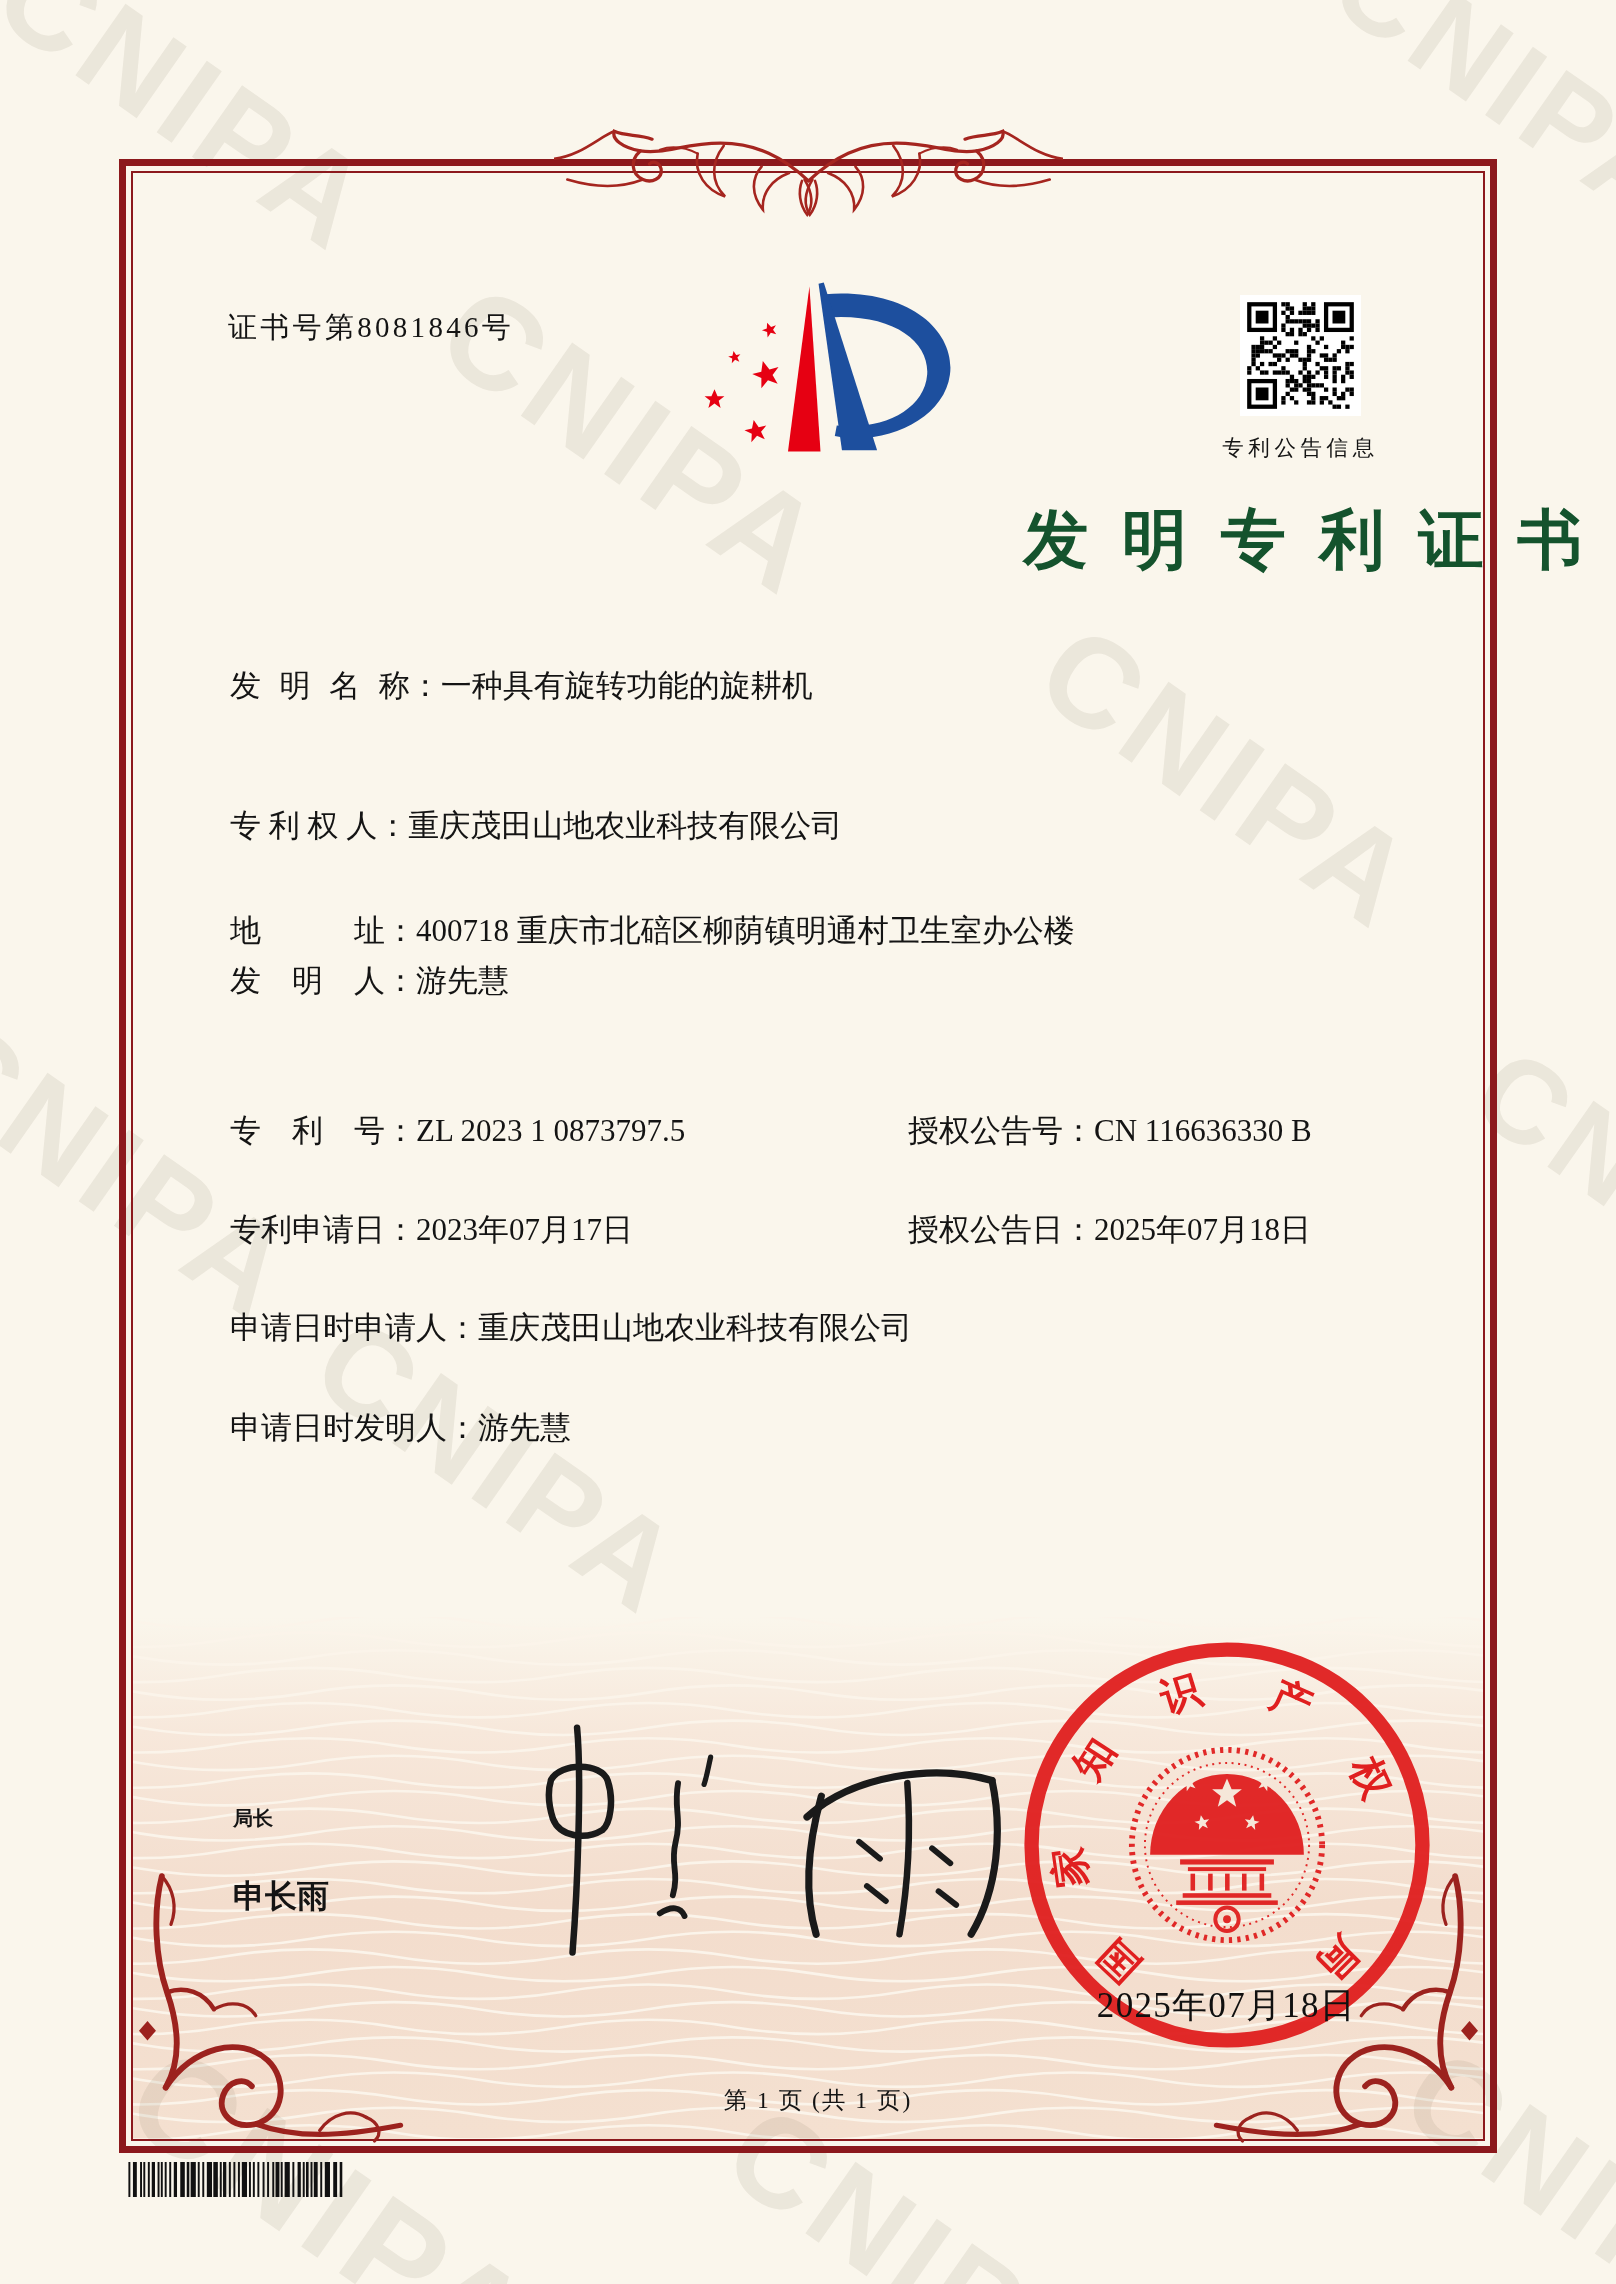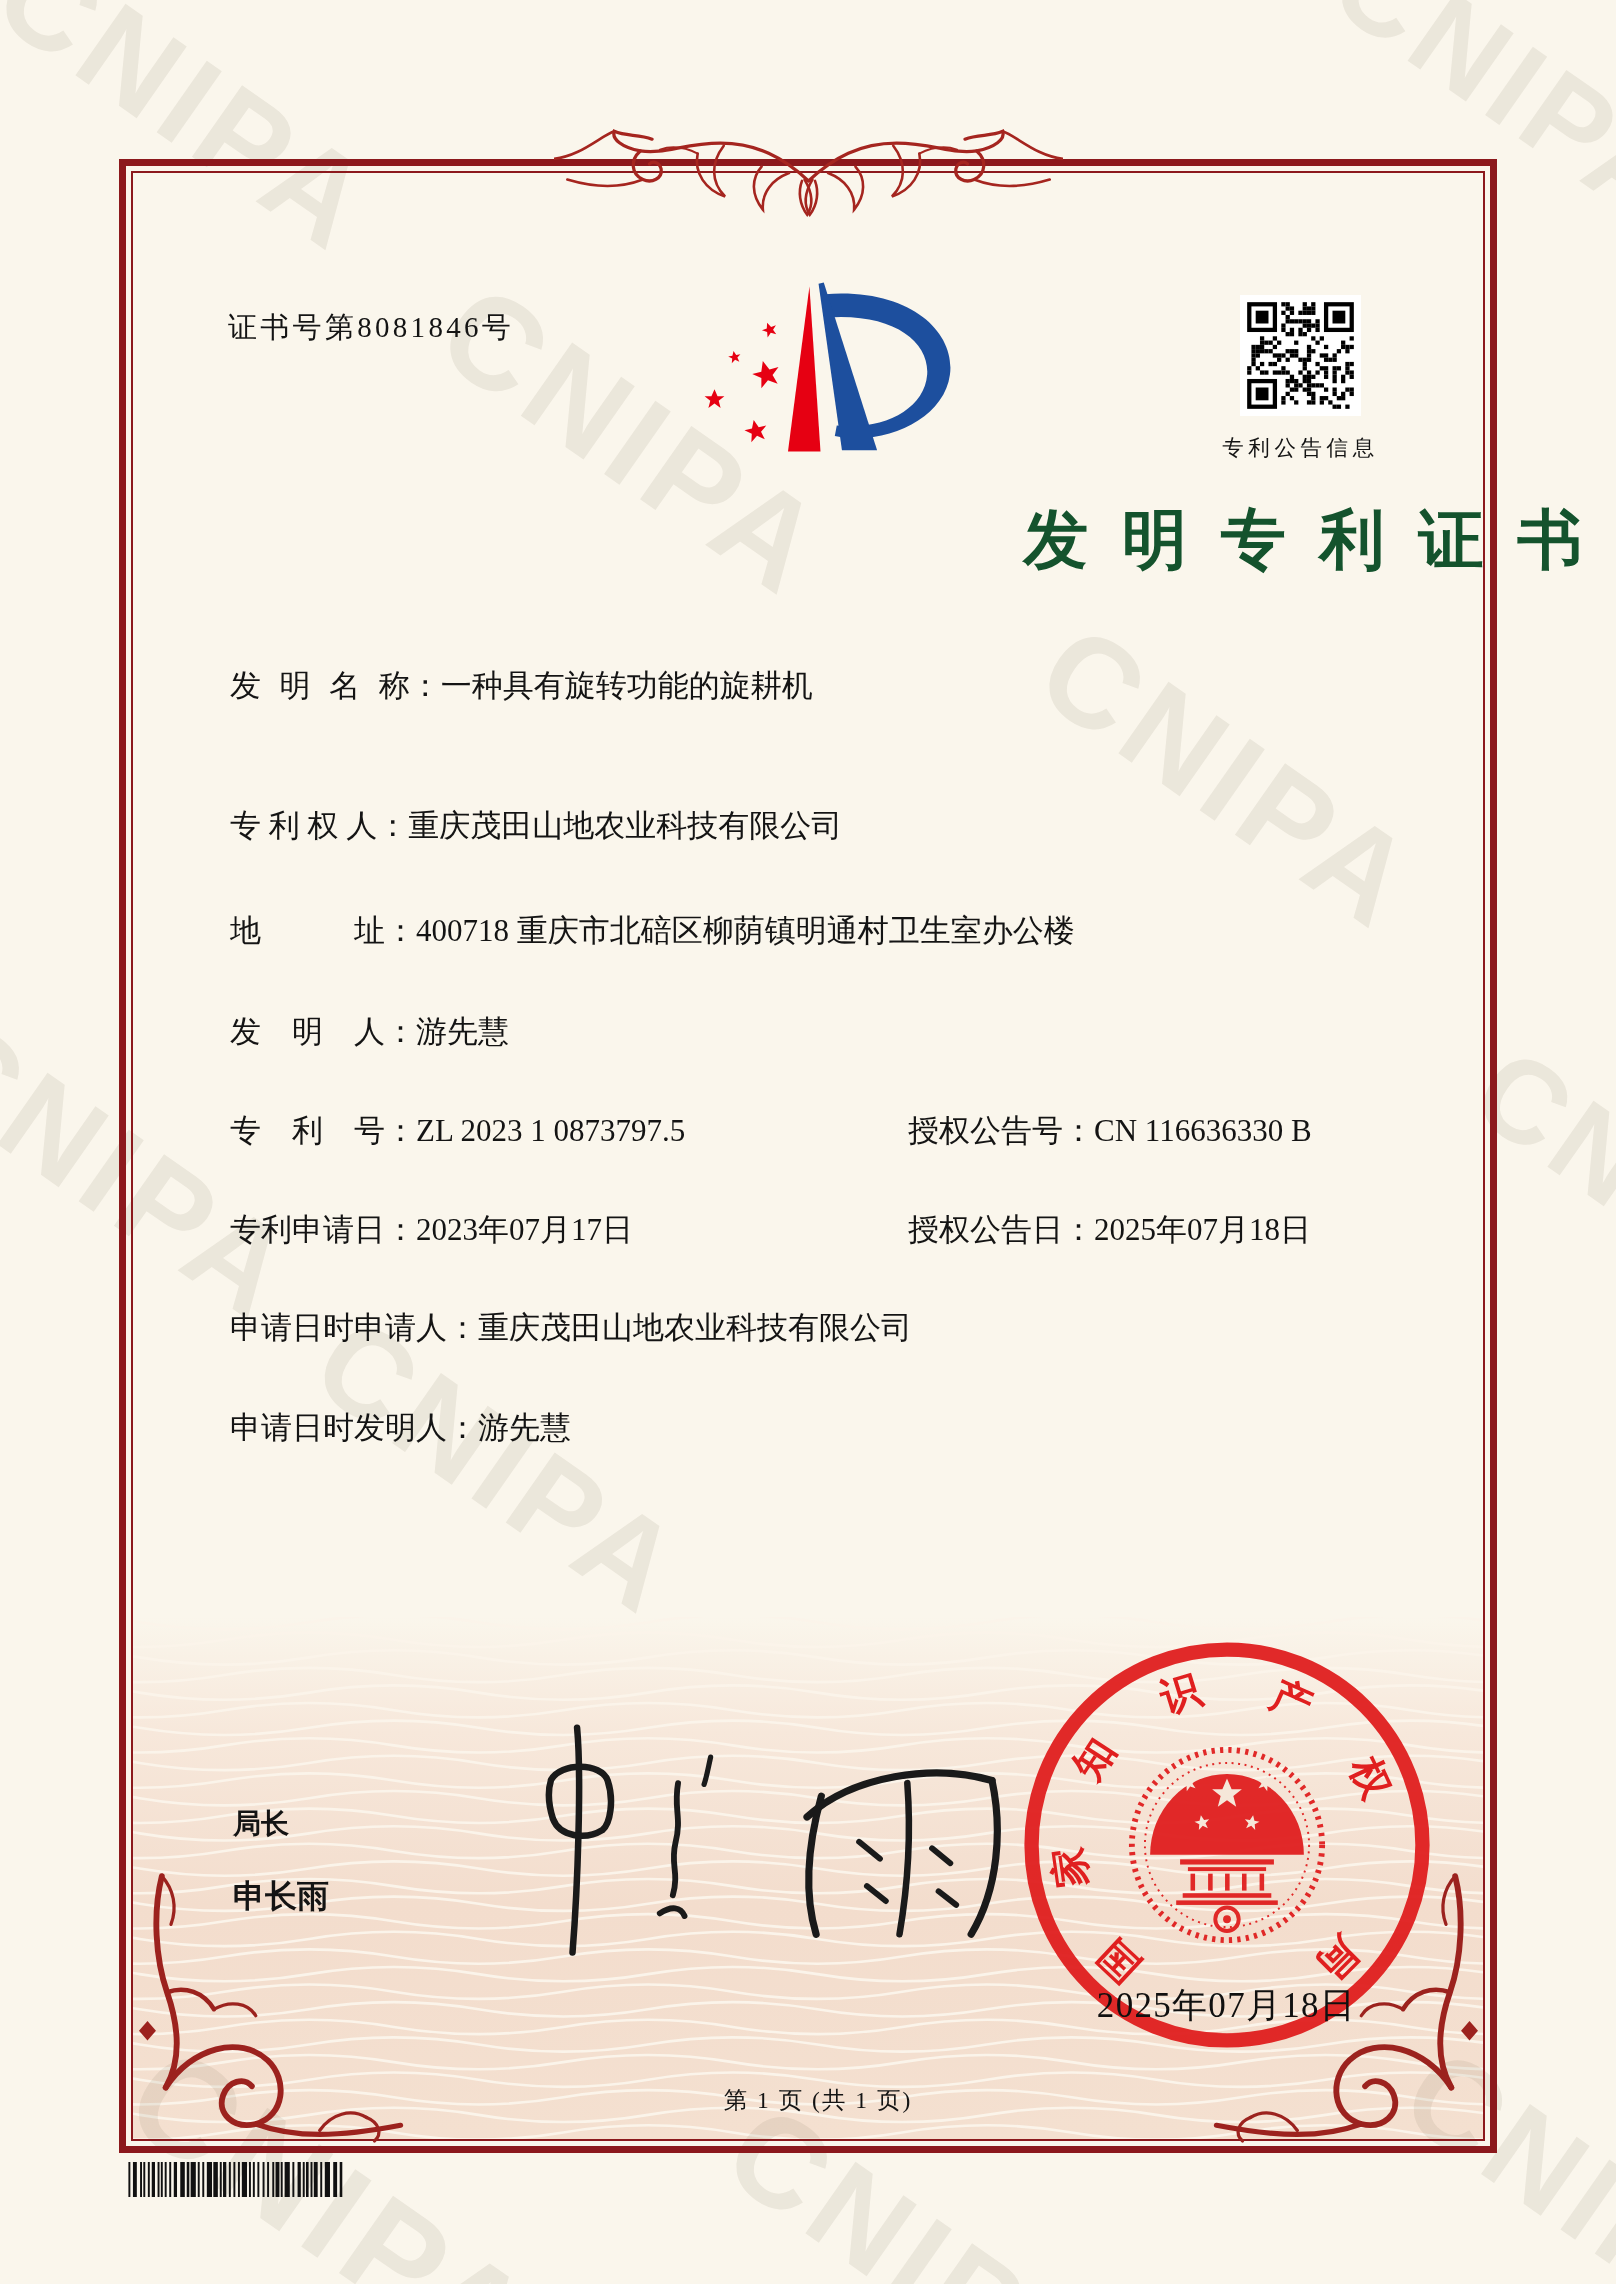--- a/index.html
+++ b/index.html
@@ -36,21 +36,21 @@
   #qr-box{left:1240px;top:295px;z-index:4;}
   #qr-label{left:1170px;top:433px;width:261px;text-align:center;font-size:21.5px;letter-spacing:4.6px;z-index:4;}
   #doc-title{
     left:0;top:496px;width:100%;text-align:right;z-index:4;
     font-size:65px;font-weight:bold;letter-spacing:0.52em;text-indent:0.52em;color:#14532d;
   }
   .row{position:absolute;left:230px;font-size:31px;white-space:nowrap;z-index:4;}
   .row.col2{left:908px;}
   #legal{left:207px;top:1564px;width:1209px;font-size:28px;line-height:50px;z-index:4;}
   #legal .indent{padding-left:73px;}
-  #officer-title{left:233px;top:1805px;font-size:28px;font-weight:bold;z-index:4;font-family:"Liberation Sans","DejaVu Sans",sans-serif;}
+  #officer-title{left:233px;top:1805px;font-size:20px;font-weight:bold;z-index:4;font-family:"Liberation Sans","DejaVu Sans",sans-serif;}
   #officer-name{left:233px;top:1875px;font-size:32px;font-weight:bold;z-index:4;font-family:"Liberation Sans","DejaVu Sans",sans-serif;}
   #signature{left:515px;top:1718px;z-index:4;}
   #seal{left:1012px;top:1630px;width:430px;height:430px;z-index:5;opacity:.95;}
   .seal-ch{
     position:absolute;left:50%;top:50%;width:48px;height:48px;margin:-24px 0 0 -24px;
     display:flex;align-items:center;justify-content:center;
     font-size:40px;font-weight:bold;color:#e01f1f;
   }
   #seal-date{left:1016px;top:1982px;width:421px;text-align:center;font-size:35px;letter-spacing:1.3px;color:#101010;z-index:6;}
   #footer-page{left:10px;top:2084px;width:100%;text-align:center;font-size:23.5px;letter-spacing:2px;z-index:4;}
@@ -346,21 +346,21 @@
 
 <div class="row" style="top:665px;font-family:Liberation Mono, monospace;">
   <span>发 明 名 称：</span><span>一种具有旋转功能的旋耕机</span>
 </div>
 <div class="row" style="top:805px;">
   <span>专 利 权 人：</span><span>重庆茂田山地农业科技有限公司</span>
 </div>
 <div class="row" style="top:910px;">
   <span>地　　　址：</span><span>400718 重庆市北碚区柳荫镇明通村卫生室办公楼</span>
 </div>
-<div class="row" style="top:1011px;">
+<div class="row" style="top:960px;">
   <span>发　明　人：</span><span>游先慧</span>
 </div>
 <div class="row" style="top:1110px;">
   <span>专　利　号：</span><span>ZL 2023 1 0873797.5</span>
 </div>
 <div class="row col2" style="top:1110px;">
   <span>授权公告号：</span><span>CN 116636330 B</span>
 </div>
 <div class="row" style="top:1209px;">
   <span>专利申请日：</span><span>2023年07月17日</span>

